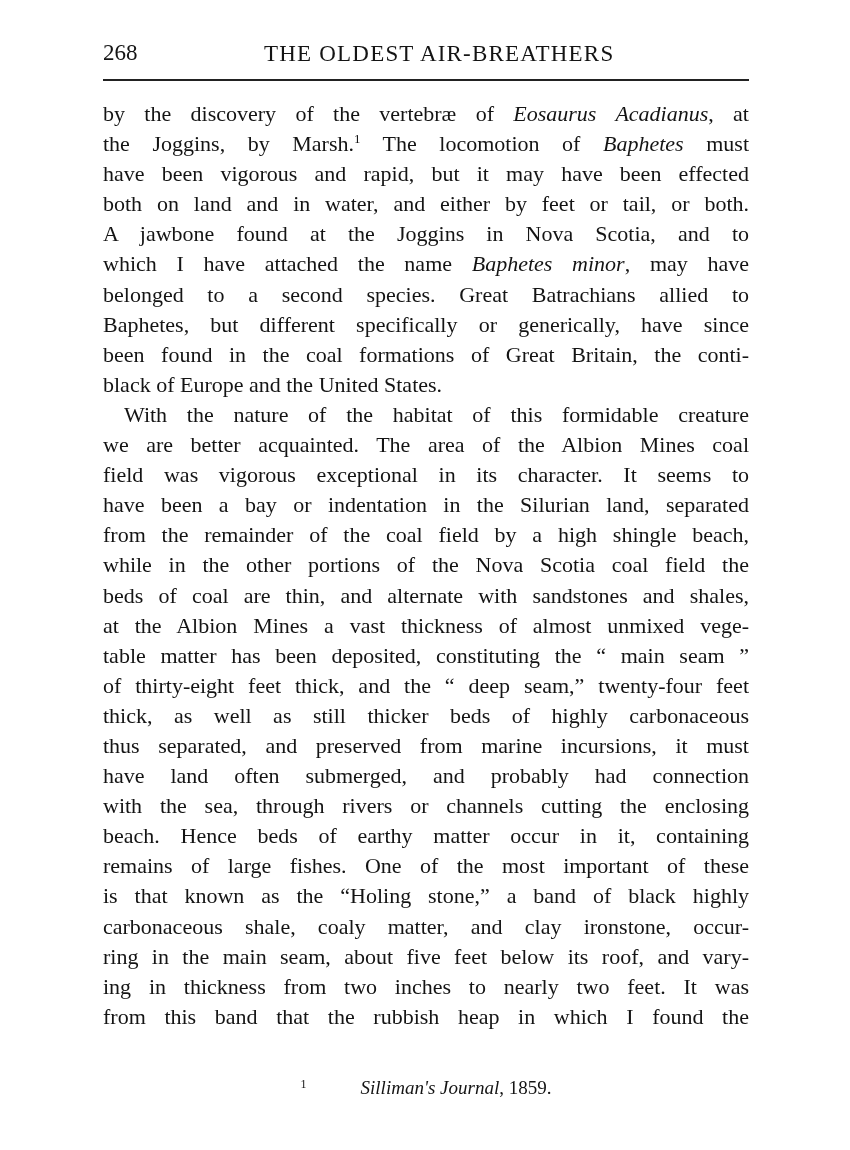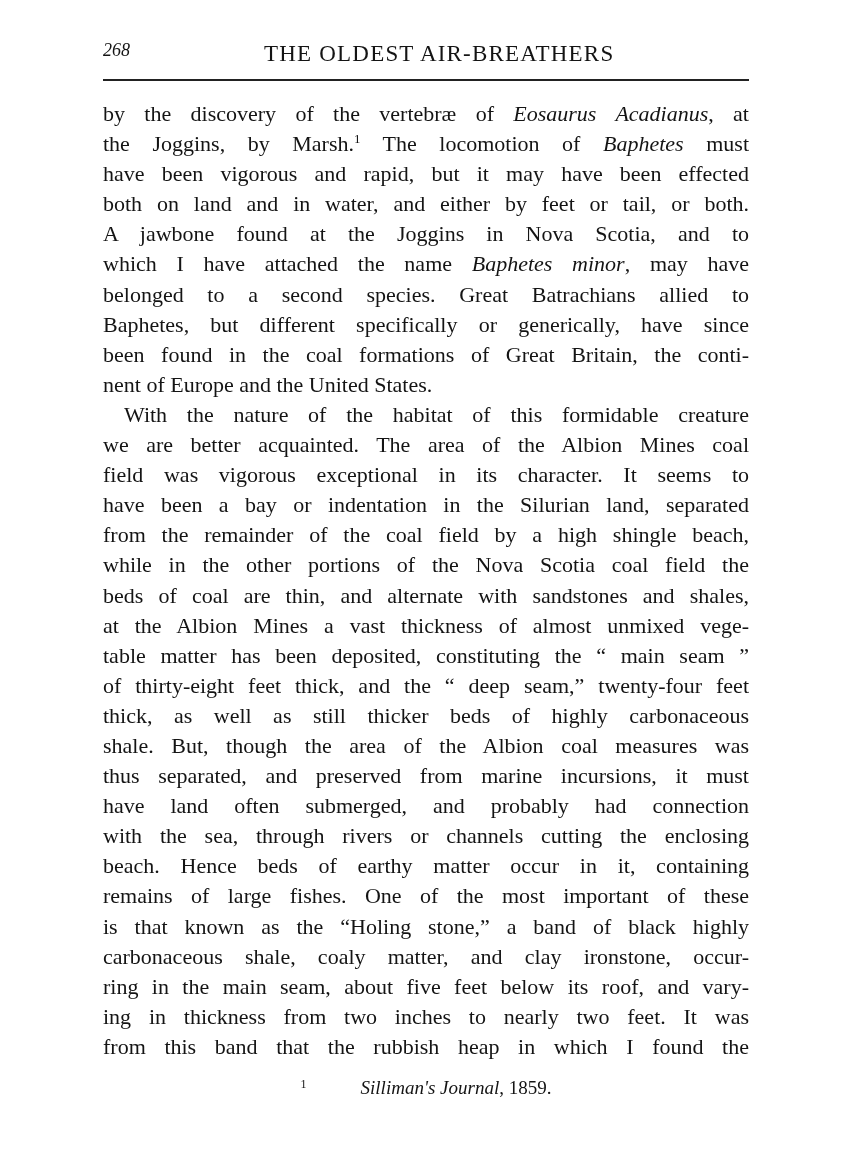--- a/index.html
+++ b/index.html
@@ -27,22 +27,21 @@
       left: 0;
       width: 646px;
       height: 30px;
       font-size: 19px;
       letter-spacing: 1px;
     }
     .page-number {
       position: absolute;
       left: 0;
       top: 0;
-      font-size: 18px;
-      font-style: italic;
+      font-size: 23px;
       letter-spacing: 0;
     }
     .running-title {
       position: absolute;
       left: 161px;
       top: 1px;
       font-size: 23px;
       letter-spacing: 1.2px;
     }
     .head-rule {
@@ -108,33 +107,32 @@
   <div class="body-text" id="body-text">
       <span class="line"><span>by the discovery of the vertebræ of </span><span class="it">Eosaurus Acadianus</span><span>, at</span></span>
       <span class="line"><span>the Joggins, by Marsh.</span><sup class="fn">1</sup><span>  The locomotion of </span><span class="it">Baphetes</span><span> must</span></span>
       <span class="line"><span>have been vigorous and rapid, but it may have been effected</span></span>
       <span class="line"><span>both on land and in water, and either by feet or tail, or both.</span></span>
       <span class="line"><span>A jawbone found at the Joggins in Nova Scotia, and to</span></span>
       <span class="line"><span>which I have attached the name </span><span class="it">Baphetes minor</span><span>, may have</span></span>
       <span class="line"><span>belonged to a second species.  Great Batrachians allied to</span></span>
       <span class="line"><span>Baphetes, but different specifically or generically, have since</span></span>
       <span class="line"><span>been found in the coal formations of Great Britain, the conti-</span></span>
-      <span class="line last"><span>nent of Europe and the United States.</span></span>
+      <span class="line last"><span>black of Europe and the United States.</span></span>
       <span class="line indent"><span>With the nature of the habitat of this formidable creature</span></span>
       <span class="line"><span>we are better acquainted.  The area of the Albion Mines coal</span></span>
       <span class="line"><span>field was vigorous exceptional in its character.  It seems to</span></span>
       <span class="line"><span>have been a bay or indentation in the Silurian land, separated</span></span>
       <span class="line"><span>from the remainder of the coal field by a high shingle beach,</span></span>
       <span class="line"><span>while in the other portions of the Nova Scotia coal field the</span></span>
       <span class="line"><span>beds of coal are thin, and alternate with sandstones and shales,</span></span>
       <span class="line"><span>at the Albion Mines a vast thickness of almost unmixed vege-</span></span>
       <span class="line"><span>table matter has been deposited, constituting the “ main seam ”</span></span>
       <span class="line"><span>of thirty-eight feet thick, and the “ deep seam,” twenty-four feet</span></span>
       <span class="line"><span>thick, as well as still thicker beds of highly carbonaceous</span></span>
-      <span class="line"><span>shale.  But, though the area of the Albion coal measures was</span></span>
       <span class="line"><span>thus separated, and preserved from marine incursions, it must</span></span>
       <span class="line"><span>have land often submerged, and probably had connection</span></span>
       <span class="line"><span>with the sea, through rivers or channels cutting the enclosing</span></span>
       <span class="line"><span>beach.  Hence beds of earthy matter occur in it, containing</span></span>
       <span class="line"><span>remains of large fishes.  One of the most important of these</span></span>
       <span class="line"><span>is that known as the “Holing stone,” a band of black highly</span></span>
       <span class="line"><span>carbonaceous shale, coaly matter, and clay ironstone, occur-</span></span>
       <span class="line"><span>ring in the main seam, about five feet below its roof, and vary-</span></span>
       <span class="line"><span>ing in thickness from two inches to nearly two feet.  It was</span></span>
       <span class="line"><span>from this band that the rubbish heap in which I found the</span></span>

